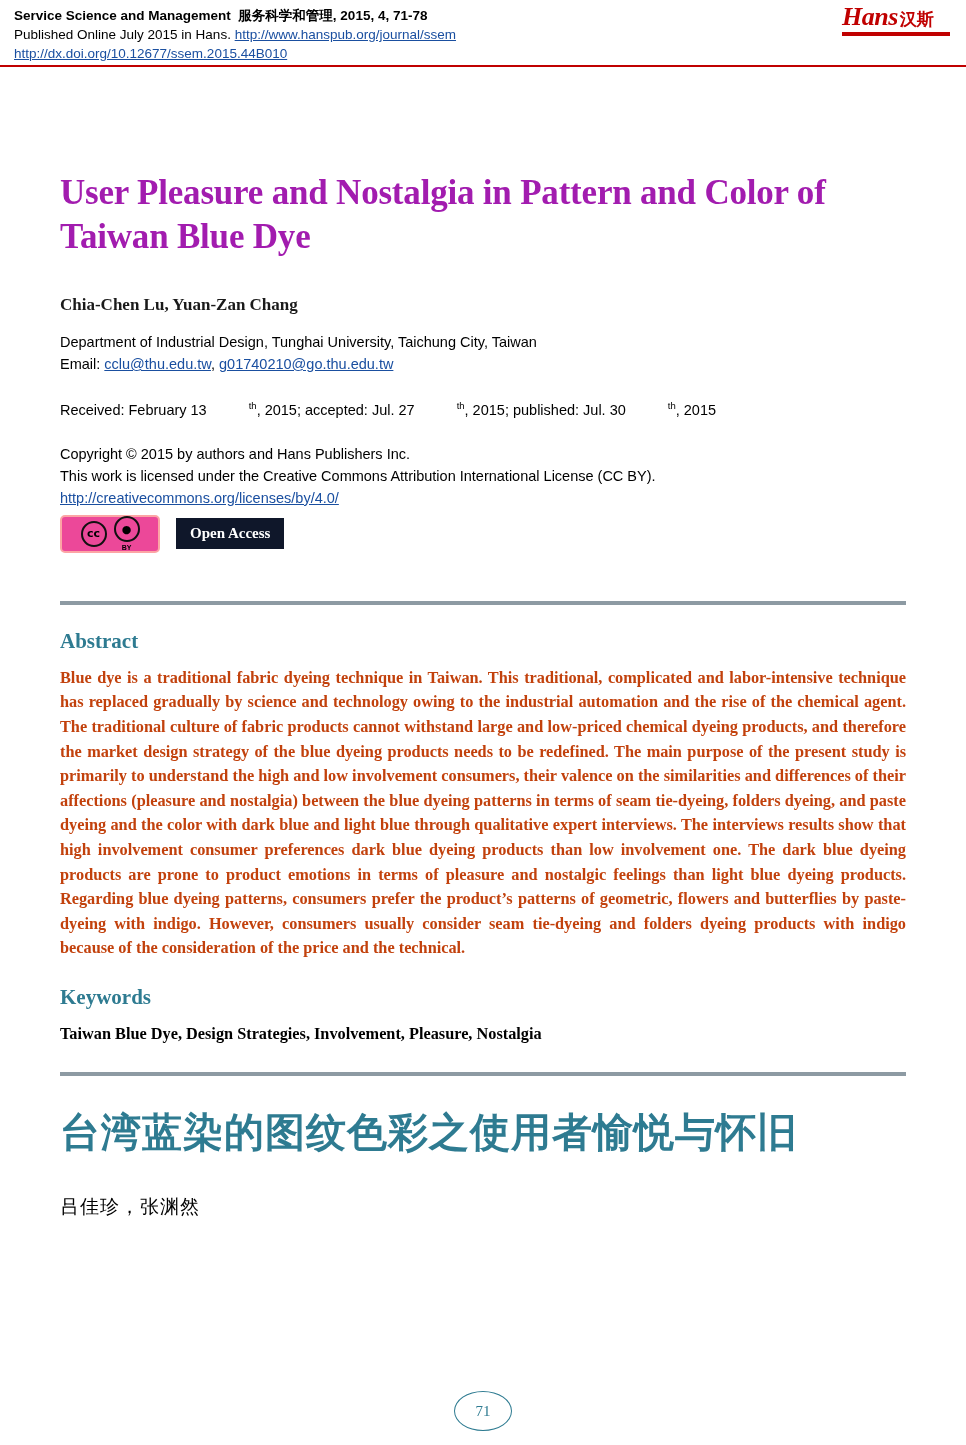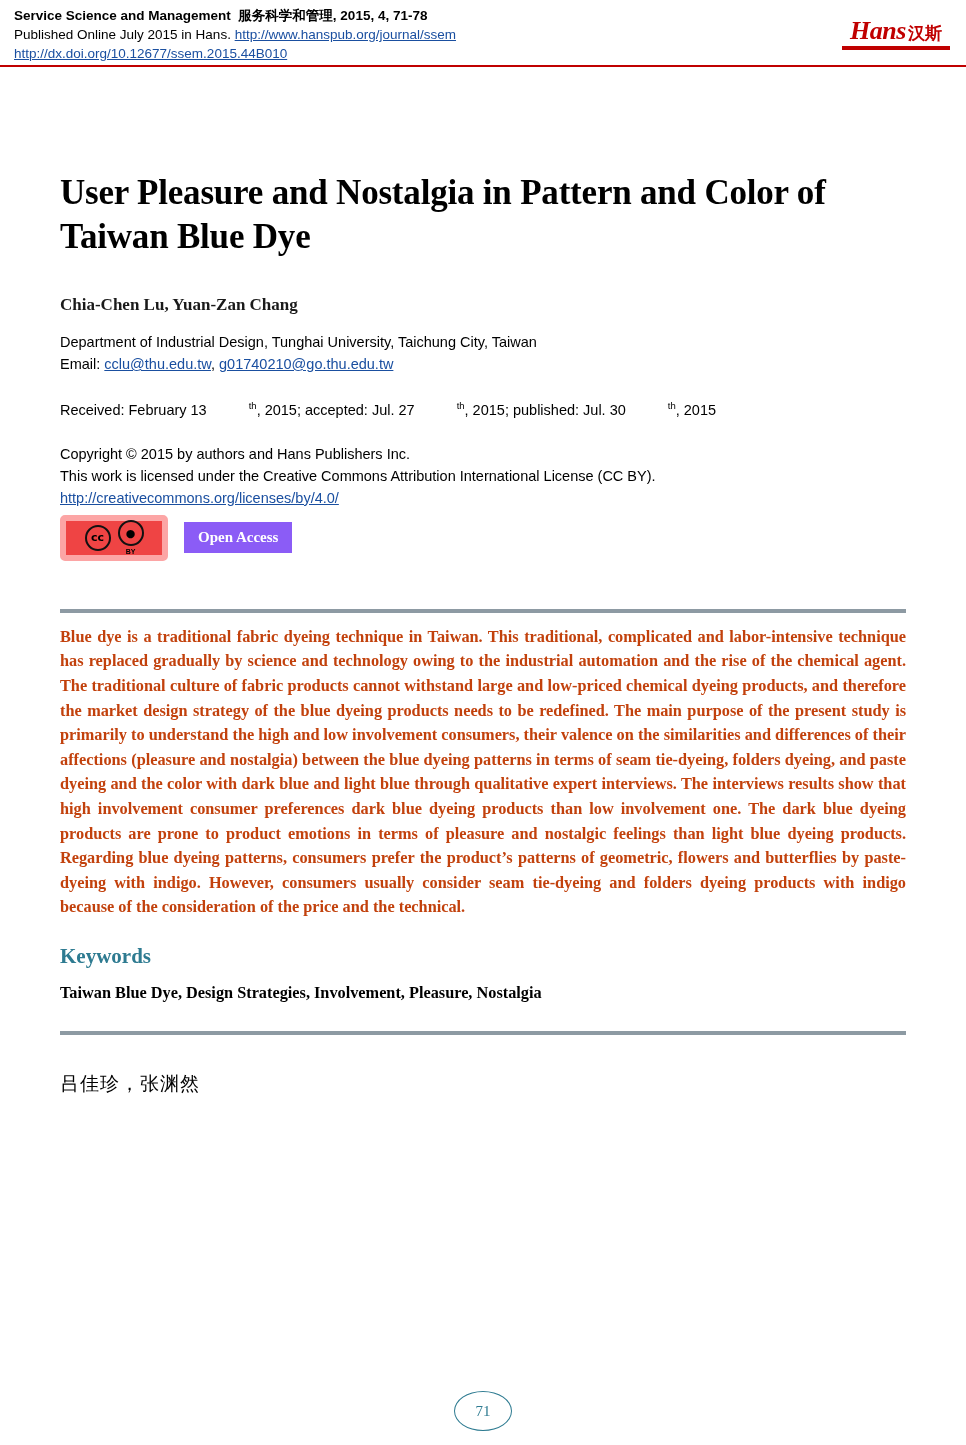--- a/index.html
+++ b/index.html
@@ -51,22 +51,22 @@
     position: absolute;
     left: 0;
     right: 0;
     bottom: 0;
     height: 2.5px;
     background: #c00000;
   }
   .hans-logo {
     position: absolute;
     right: 16px;
-    top: 18px;
-    text-align: center;
+    top: 4px;
+    text-align: left;
     line-height: 1;
   }
   .hans-logo .hans-word {
     font-family: "Liberation Serif", serif;
     font-style: italic;
     font-weight: bold;
     font-size: 26px;
     color: #c00000;
     letter-spacing: -0.5px;
   }
@@ -89,21 +89,21 @@
   .content {
     padding: 0 60px;
   }
 
   .title {
     margin-top: 104px;
     font-family: "Liberation Serif", serif;
     font-weight: bold;
     font-size: 35px;
     line-height: 44px;
-    color: #000000;
+    color: #a21caf;
     letter-spacing: -0.2px;
   }
 
   .authors {
     margin-top: 36px;
     font-size: 17px;
     font-weight: bold;
     color: #1a1a1a;
     font-family: "Liberation Serif", serif;
   }
@@ -137,27 +137,27 @@
 
   .cc-row {
     margin-top: 6px;
     display: flex;
     align-items: center;
     gap: 16px;
   }
   .cc-badge {
     width: 96px;
     height: 34px;
-    border: 6px solid #fca5a5;
+    border: 2px solid #fca5a5;
     border-radius: 5px;
     display: flex;
     align-items: center;
     justify-content: center;
     gap: 7px;
-    background: #ef4444;
+    background: #ec4899;
   }
   .cc-circle {
     width: 22px;
     height: 22px;
     border-radius: 50%;
     border: 2px solid #111;
     display: flex;
     align-items: center;
     justify-content: center;
     font-size: 11px;
@@ -170,21 +170,21 @@
     flex-direction: column;
     align-items: center;
     line-height: 1;
   }
   .cc-by-label {
     font-size: 7px;
     font-weight: bold;
     margin-top: 2px;
   }
   .oa-badge {
-    background: #8b5cf6;
+    background: #0f172a;
     color: #fff;
     font-weight: bold;
     font-size: 15px;
     padding: 7px 14px;
     font-family: "Liberation Serif", serif;
   }
 
   .hr-thick {
     margin-top: 48px;
     height: 4px;
@@ -316,27 +316,29 @@
         <span class="cc-by-wrap">
           <span class="cc-circle">●</span>
           <span class="cc-by-label">BY</span>
         </span>
       </div>
       <div class="oa-badge">Open Access</div>
     </div>
 
     <div class="hr-thick"></div>
 
+    <div class="sec-head">Abstract</div>
     <div class="abstract-body">Blue dye is a traditional fabric dyeing technique in Taiwan. This traditional, complicated and labor-intensive technique has replaced gradually by science and technology owing to the industrial automation and the rise of the chemical agent. The traditional culture of fabric products cannot withstand large and low-priced chemical dyeing products, and therefore the market design strategy of the blue dyeing products needs to be redefined. The main purpose of the present study is primarily to understand the high and low involvement consumers, their valence on the similarities and differences of their affections (pleasure and nostalgia) between the blue dyeing patterns in terms of seam tie-dyeing, folders dyeing, and paste dyeing and the color with dark blue and light blue through qualitative expert interviews. The interviews results show that high involvement consumer preferences dark blue dyeing products than low involvement one. The dark blue dyeing products are prone to product emotions in terms of pleasure and nostalgic feelings than light blue dyeing products. Regarding blue dyeing patterns, consumers prefer the product’s patterns of geometric, flowers and butterflies by paste-dyeing with indigo. However, consumers usually consider seam tie-dyeing and folders dyeing products with indigo because of the consideration of the price and the technical.</div>
 
     <div class="sec-head">Keywords</div>
     <div class="keywords-body">Taiwan Blue Dye, Design Strategies, Involvement, Pleasure, Nostalgia</div>
 
     <div class="hr-thick2"></div>
 
+    <div class="cn-title">台湾蓝染的图纹色彩之使用者愉悦与怀旧</div>
     <div class="cn-authors">吕佳珍，张渊然</div>
 
   </div>
 
   <div class="page-number">
     <div class="bubble">71</div>
   </div>
 
 </div>
 

